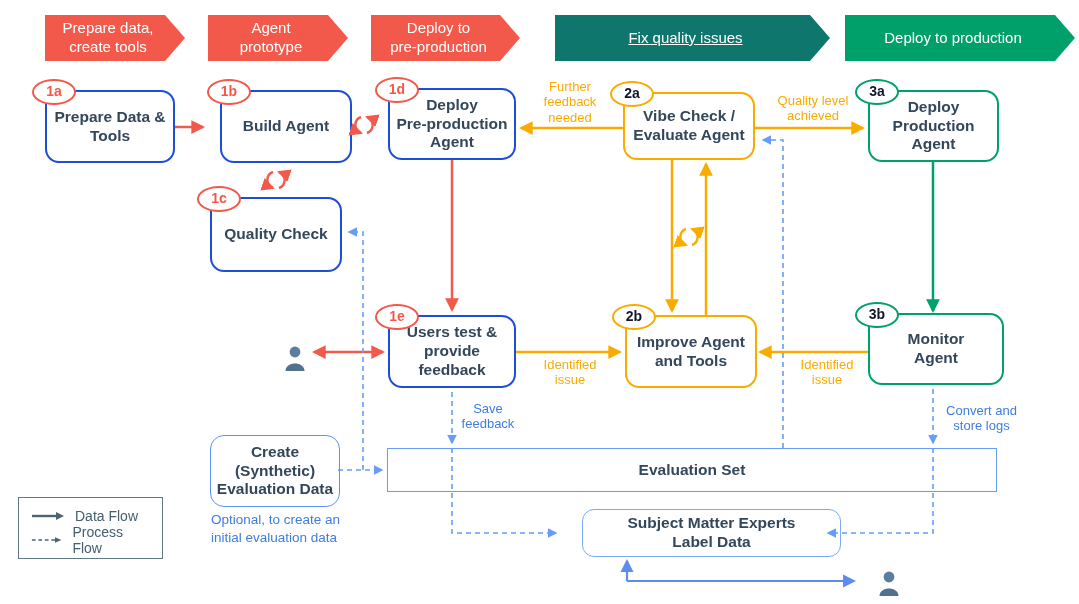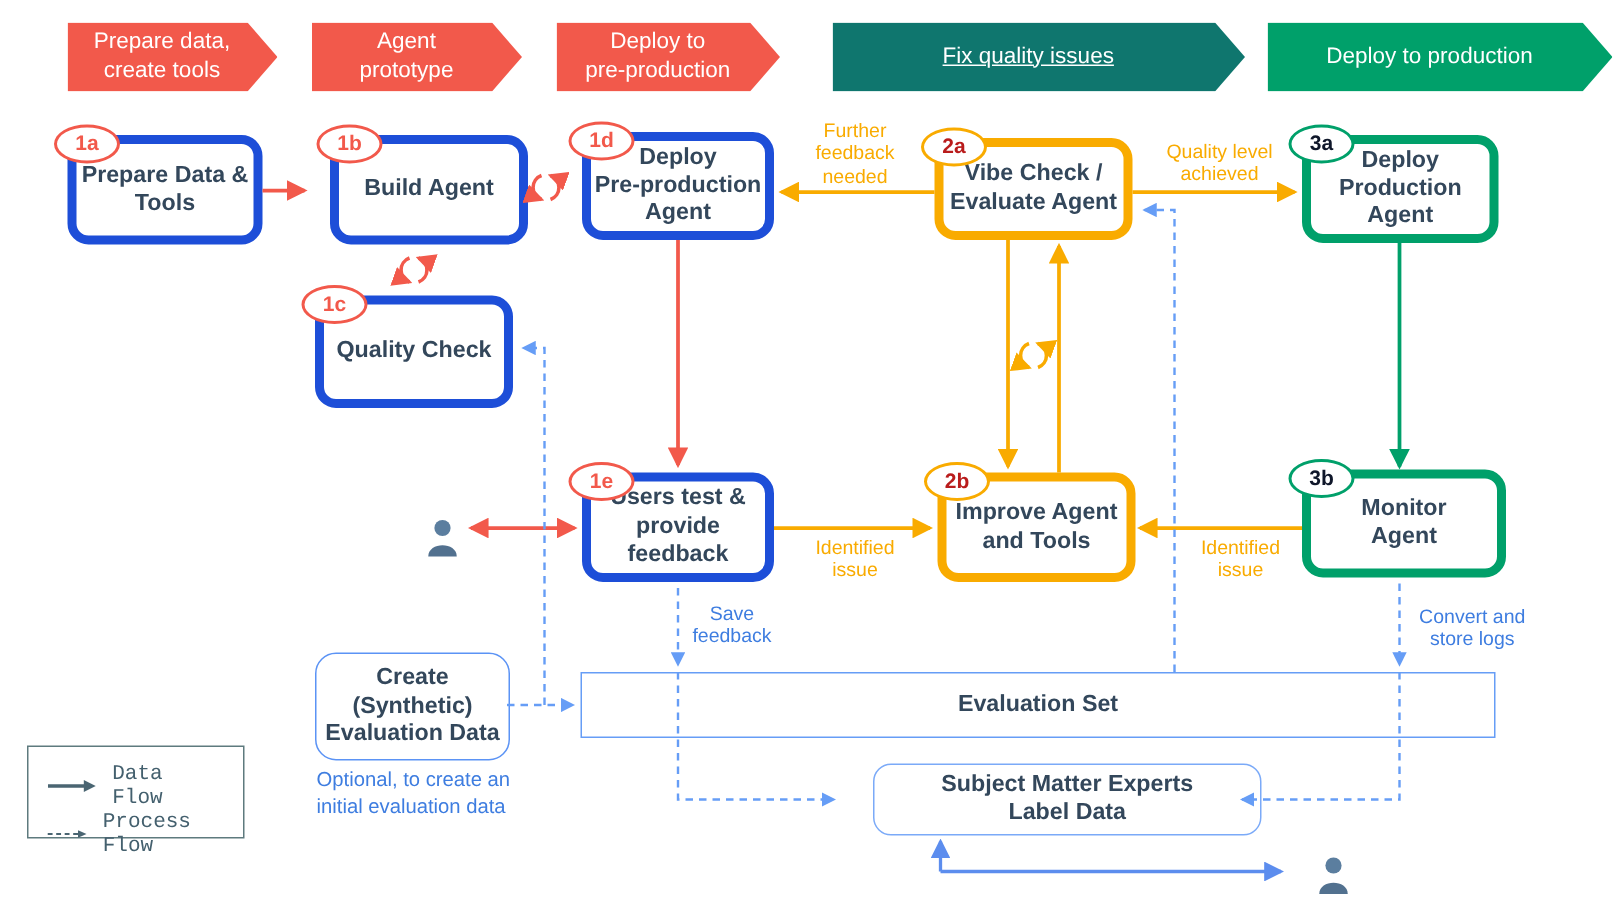--- a/index.html
+++ b/index.html
@@ -12,55 +12,55 @@
     position:absolute;height:46px;display:flex;align-items:center;justify-content:center;
     color:#ffffff;font-size:15px;font-weight:500;line-height:1.25;text-align:center;
     white-space:pre-line;padding-right:14px;box-sizing:border-box;
     clip-path:polygon(0 0, calc(100% - 20px) 0, 100% 50%, calc(100% - 20px) 100%, 0 100%);
   }
   .chev.red{background:#F2594B;}
   .chev.yellow{background:#0f766e;text-decoration:underline;}
   .chev.green{background:#00A06A;}
   
   .box{
-    position:absolute;background:#ffffff;border:6px solid #1d4ed8;border-radius:14px;
+    position:absolute;background:#ffffff;border:2px solid #1d4ed8;border-radius:14px;
     display:flex;align-items:center;justify-content:center;text-align:center;
     font-size:15.5px;font-weight:700;color:#33475B;line-height:1.22;white-space:pre-line;
     box-sizing:border-box;
   }
   .box.yellow{border-color:#F9AB00;}
   .box.green{border-color:#00A06A;}
   .box.blue{border-color:#5B93F5;}
   .box.rect{border-radius:0;border-width:1.6px;border-color:#669DF6;}
   .box.sme{border-radius:12px;border-width:1.6px;border-color:#7BAAF8;margin-left:20px;}
   
   .badge{
     position:absolute;left:-15px;top:-13px;width:44px;height:26px;border-radius:50%;
     background:#ffffff;border:2px solid #F2594B;color:#F2594B;
     display:flex;align-items:center;justify-content:center;
     font-size:14px;font-weight:700;box-sizing:border-box;
   }
-  .badge.yellow{border-color:#F9AB00;color:#b91c1c;}
+  .badge.yellow{border-color:#F9AB00;color:#0f172a;}
   .badge.green{border-color:#00A06A;color:#0f172a;}
   
   .elabel{
     position:absolute;font-size:13px;font-weight:500;line-height:1.18;text-align:center;
     white-space:pre-line;
   }
   .elabel.yellow{color:#F9AB00;}
   .elabel.blue{color:#3E7DE0;}
   .note{
     position:absolute;font-size:13.5px;font-weight:500;line-height:1.3;color:#3E7DE0;
     white-space:pre-line;text-align:left;
   }
   
   .legend{
     position:absolute;left:18px;top:497px;width:145px;height:62px;box-sizing:border-box;
     border:1.5px solid #5E7A7E;background:#ffffff;padding:10px 12px;
-    display:flex;flex-direction:column;justify-content:space-between;font-family:Liberation Mono, monospace;
+    display:flex;flex-direction:column;justify-content:space-between;
   }
   .legend-row{display:flex;align-items:center;gap:10px;font-size:14px;color:#44606E;}
   svg.overlay{position:absolute;left:0;top:0;pointer-events:none;}
 </style>
 </head>
 <body>
 
 <div id="stage">
 
   <div class="chev red" style="left:45px;top:15px;width:140px;">Prepare data,

